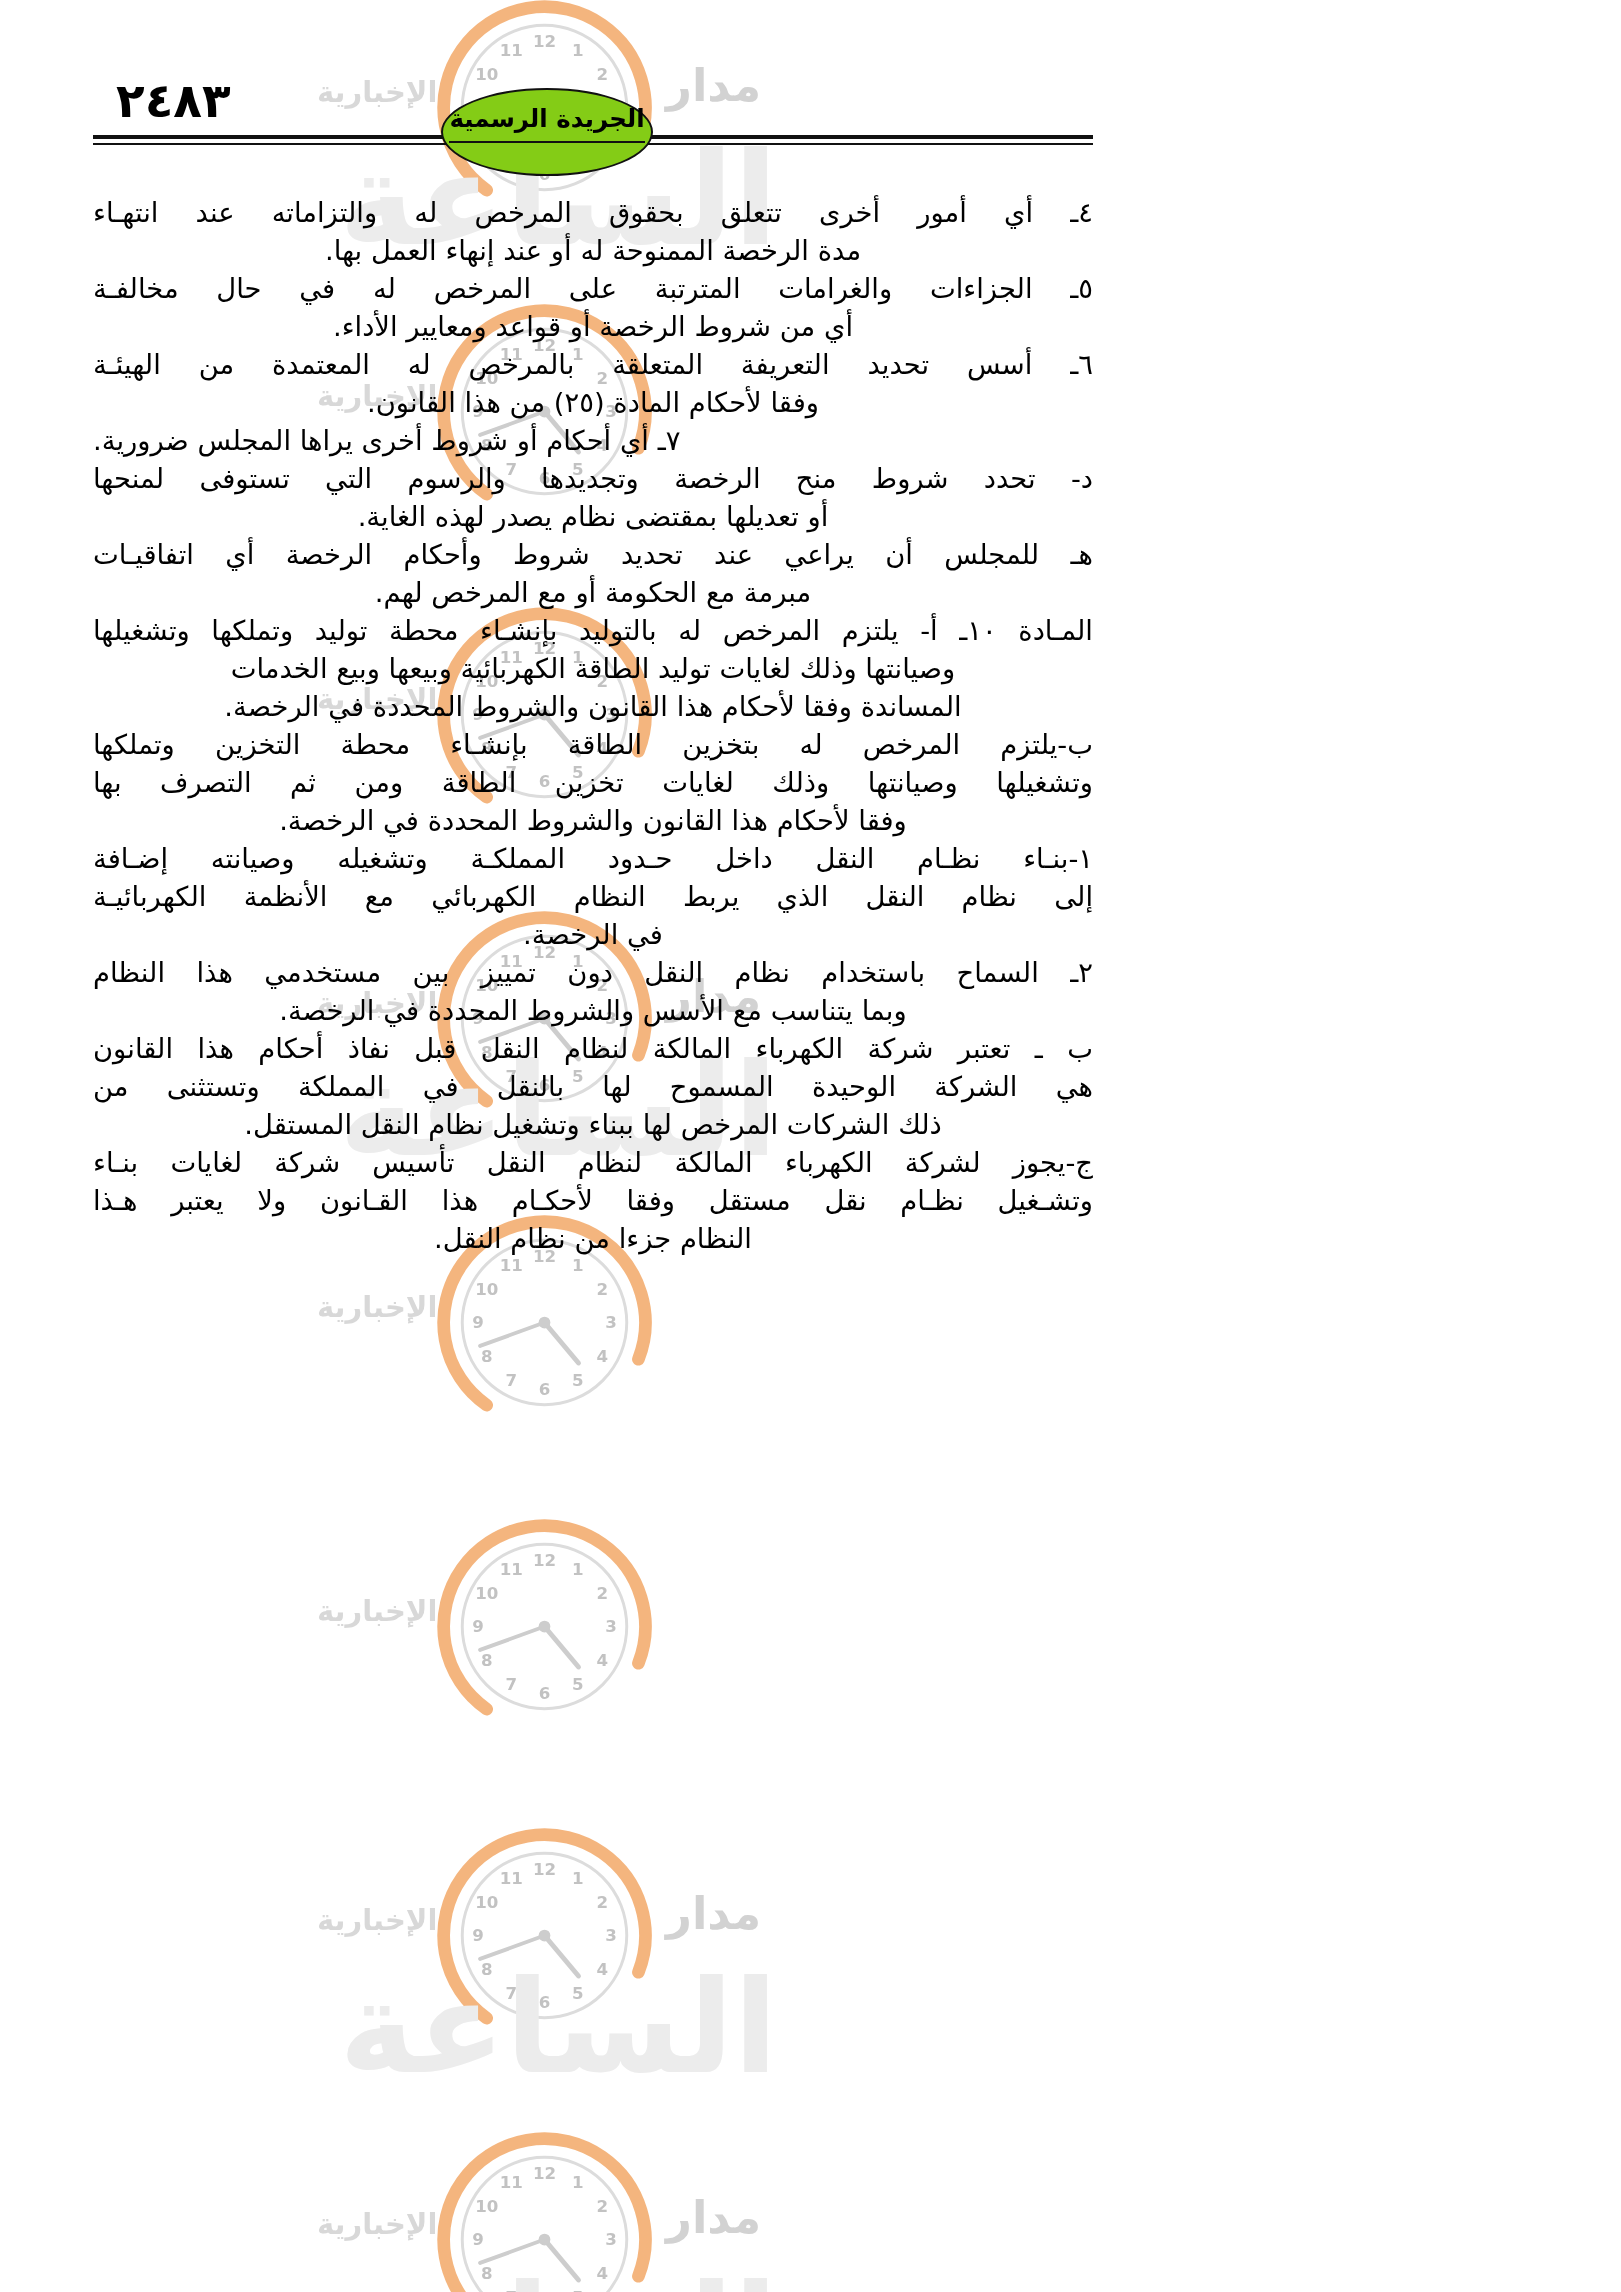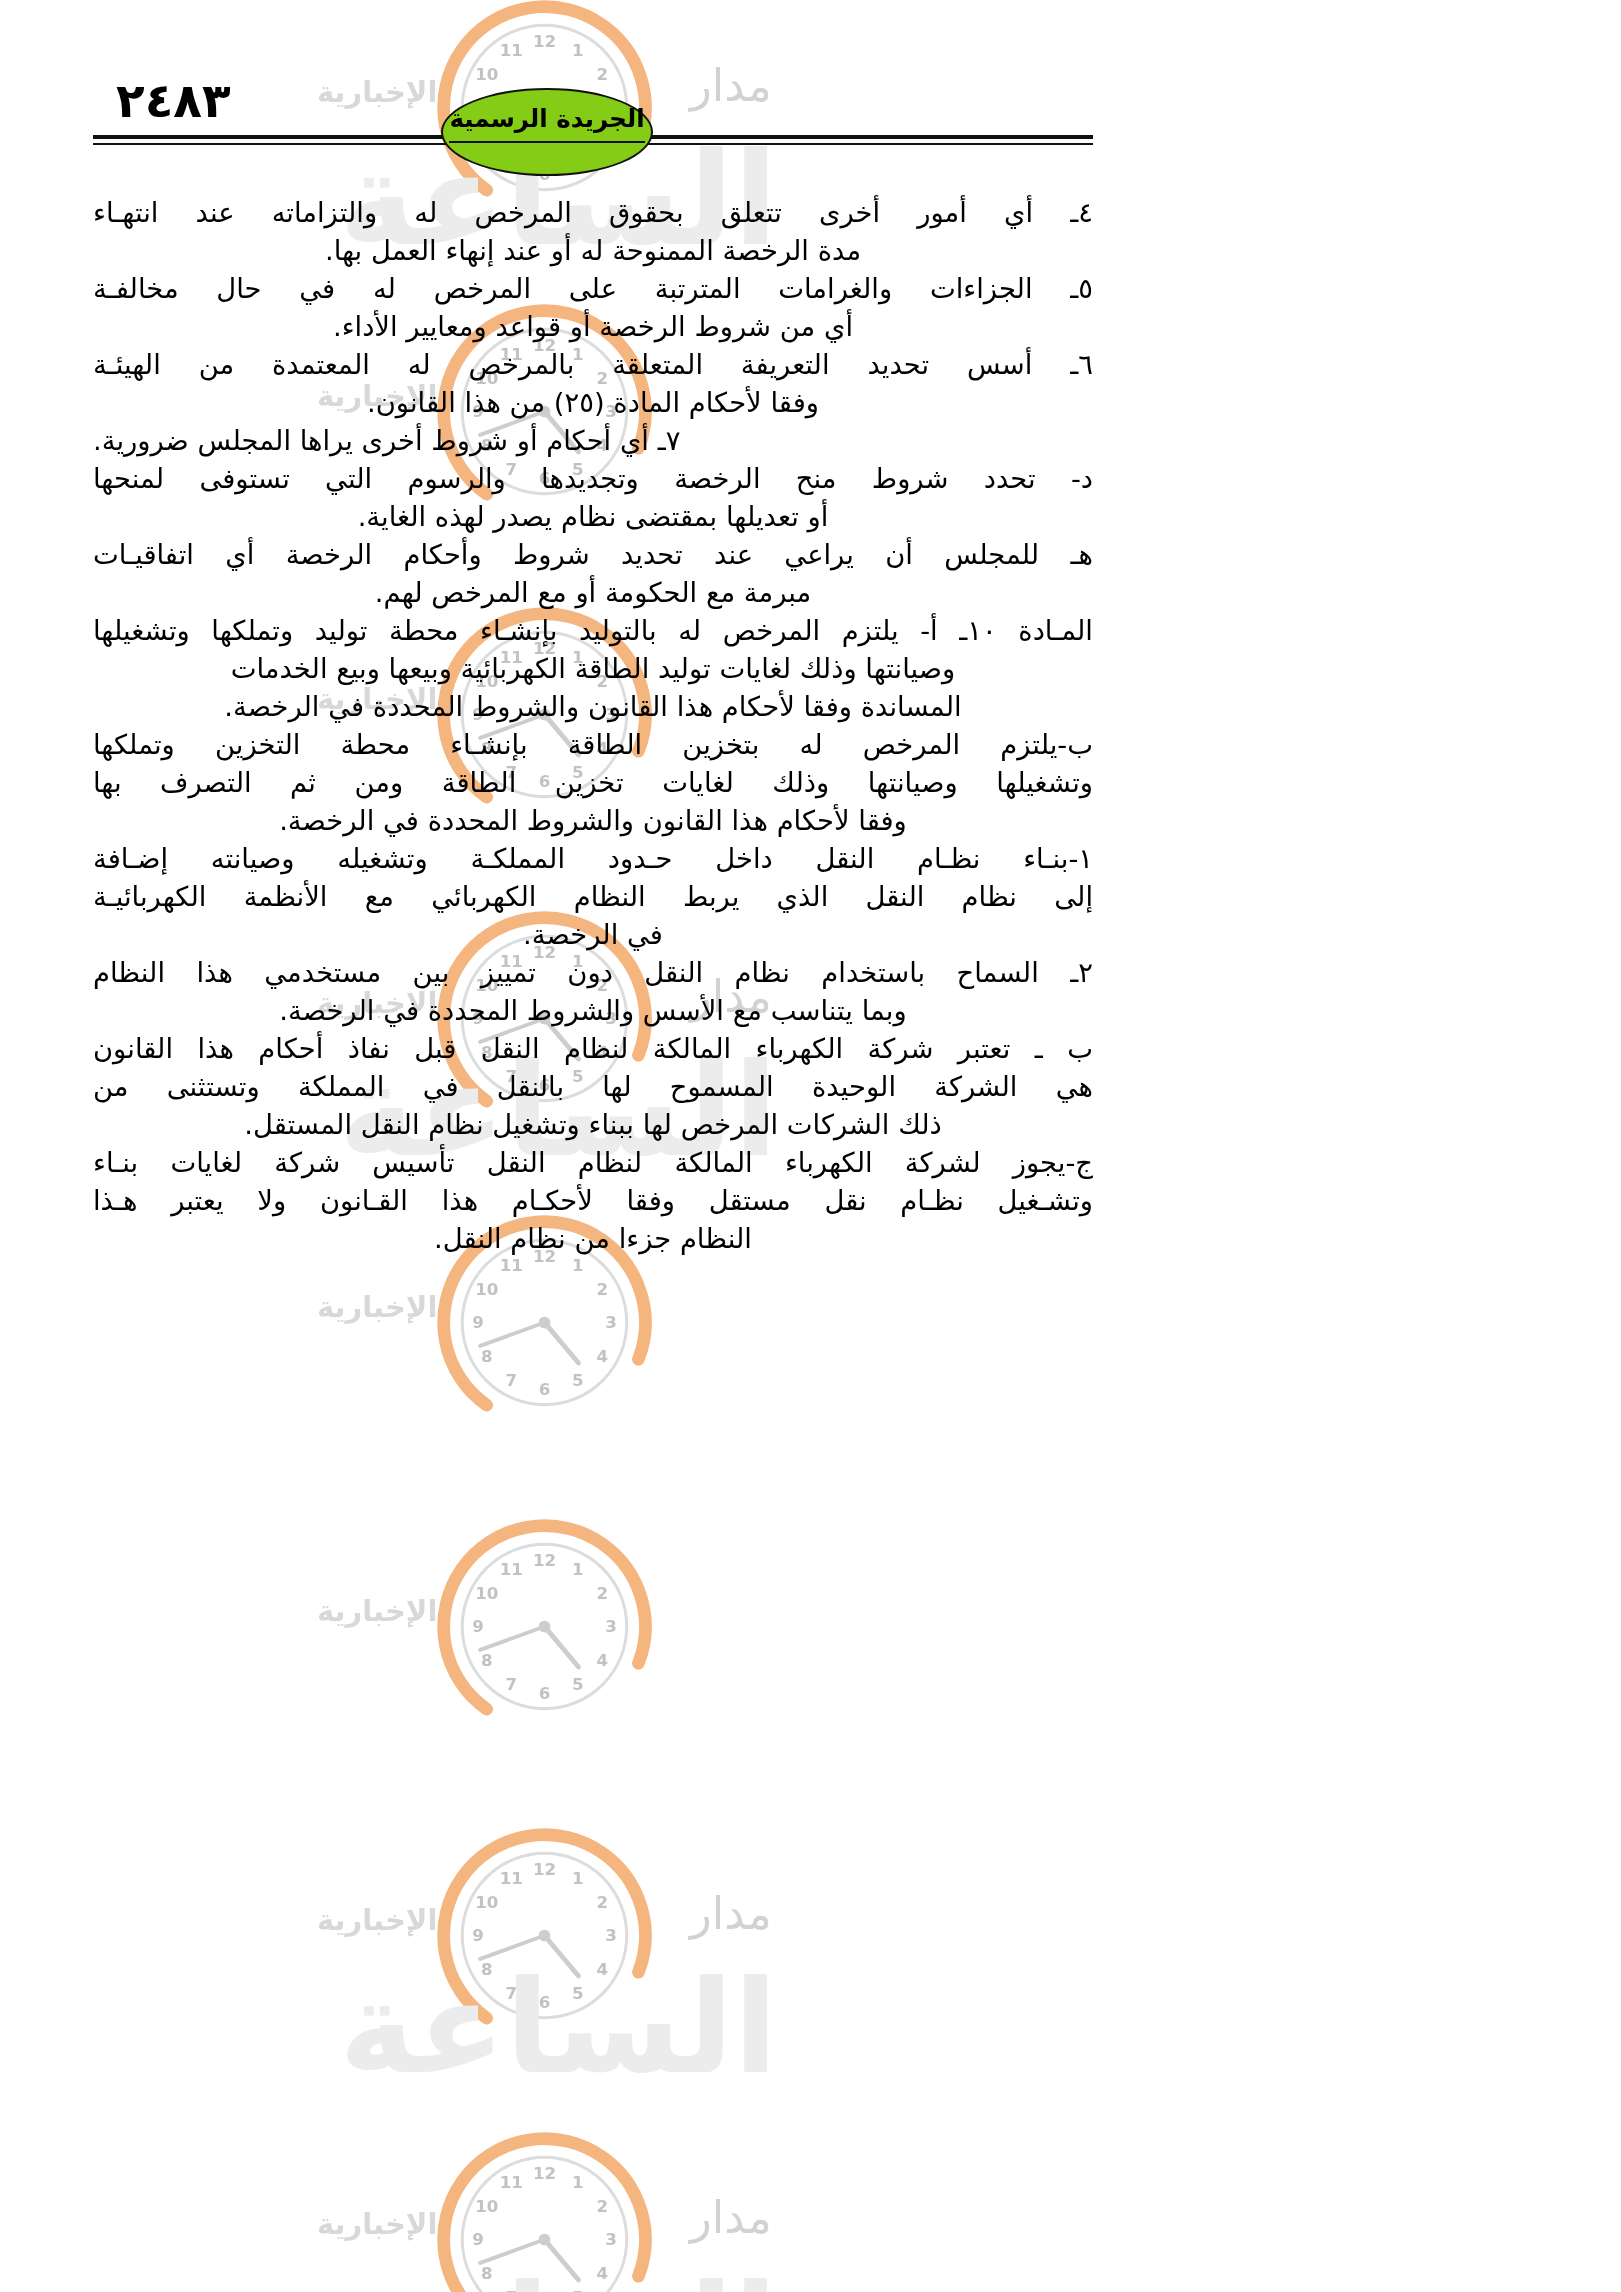--- a/index.html
+++ b/index.html
@@ -10,22 +10,22 @@
     background:#ffffff;
     overflow:hidden;
     font-family:"DejaVu Sans", sans-serif;
   }
 
   
   #watermarks { position:absolute; inset:0; z-index:0; pointer-events:none; }
   .wm { position:absolute; left:270px; width:549px; height:294px; }
   .wm .clock { position:absolute; left:157px; top:29px; }
   .wm .wm-madar {
-    position:absolute; left:420px; top:98px;
-    font-size:45px; font-weight:400; color:#d2d2d2; direction:rtl;
+    position:absolute; left:396px; top:98px;
+    font-size:45px; font-weight:700; color:#d2d2d2; direction:rtl;
   }
   .wm .wm-akhbaria {
     position:absolute; left:47px; top:114px;
     font-size:29px; font-weight:700; color:#d8d8d8; direction:rtl;
   }
   .wm .wm-saa {
     position:absolute; left:69px; top:174px;
     font-size:129px; font-weight:700; color:#ececec; line-height:1; direction:rtl;text-align:right;
   }
 

